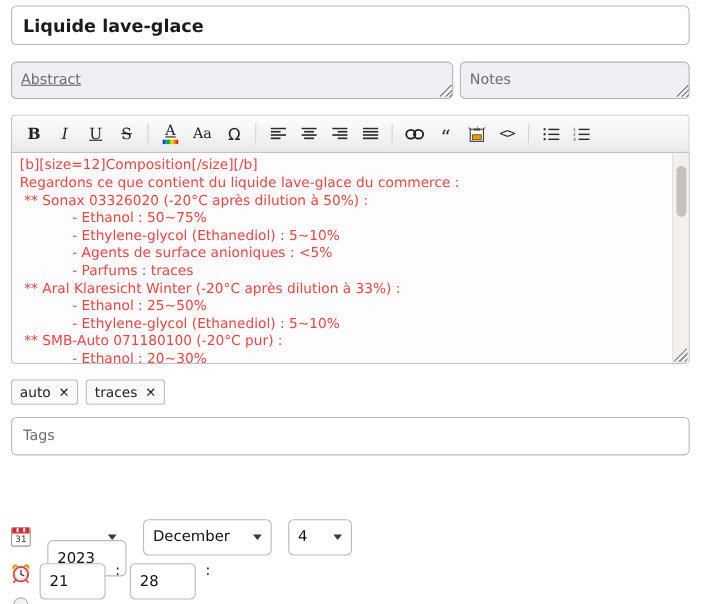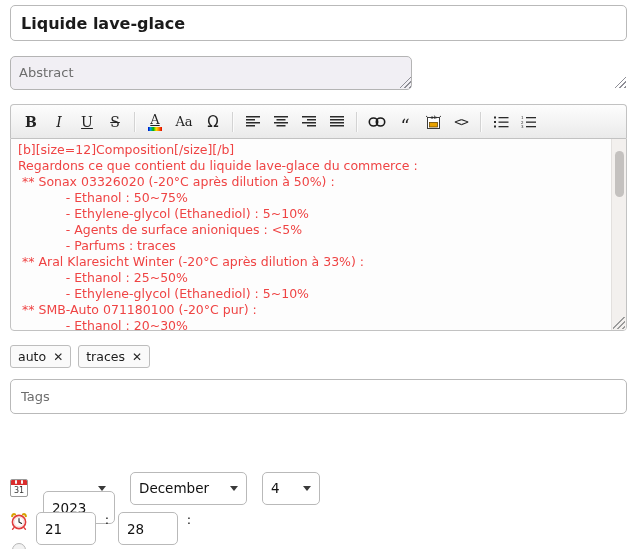--- a/index.html
+++ b/index.html
@@ -50,20 +50,21 @@
     border: 1px solid #b4b4b4;
     border-radius: 5px;
     background: #f1eff4;
     color: #666;
     font-family: "DejaVu Sans", "Liberation Sans", sans-serif;
     font-size: 13px;
     padding: 8px 8px;
     resize: none;
     outline: none;
     overflow: hidden;
+    text-decoration: underline;
   }
   .notes-field {
     position: absolute;
     left: 418px;
     top: 56px;
     width: 209px;
     height: 34px;
     box-sizing: border-box;
     border: 1px solid #b4b4b4;
     border-radius: 5px;
@@ -397,20 +398,21 @@
 </head>
 <body>
 
 <div class="page">
 
   <input class="title-field" type="text" placeholder="Title" value="Liquide lave-glace" style="">
 
   <textarea class="abstract-field" placeholder="Abstract" style=""></textarea>
   <div class="ta-grip" style="left:400px; top:77px;"></div>
 
+  <textarea class="notes-field" placeholder="Notes" style=""></textarea>
   <div class="ta-grip" style="left:615px; top:77px;"></div>
 
   <div class="editor-wrap">
 
     <div class="toolbar">
       <div class="tb-btn">
         <span class="glyph-b">B</span>
       </div>
       <div class="tb-btn">
         <span class="glyph-i">I</span>

